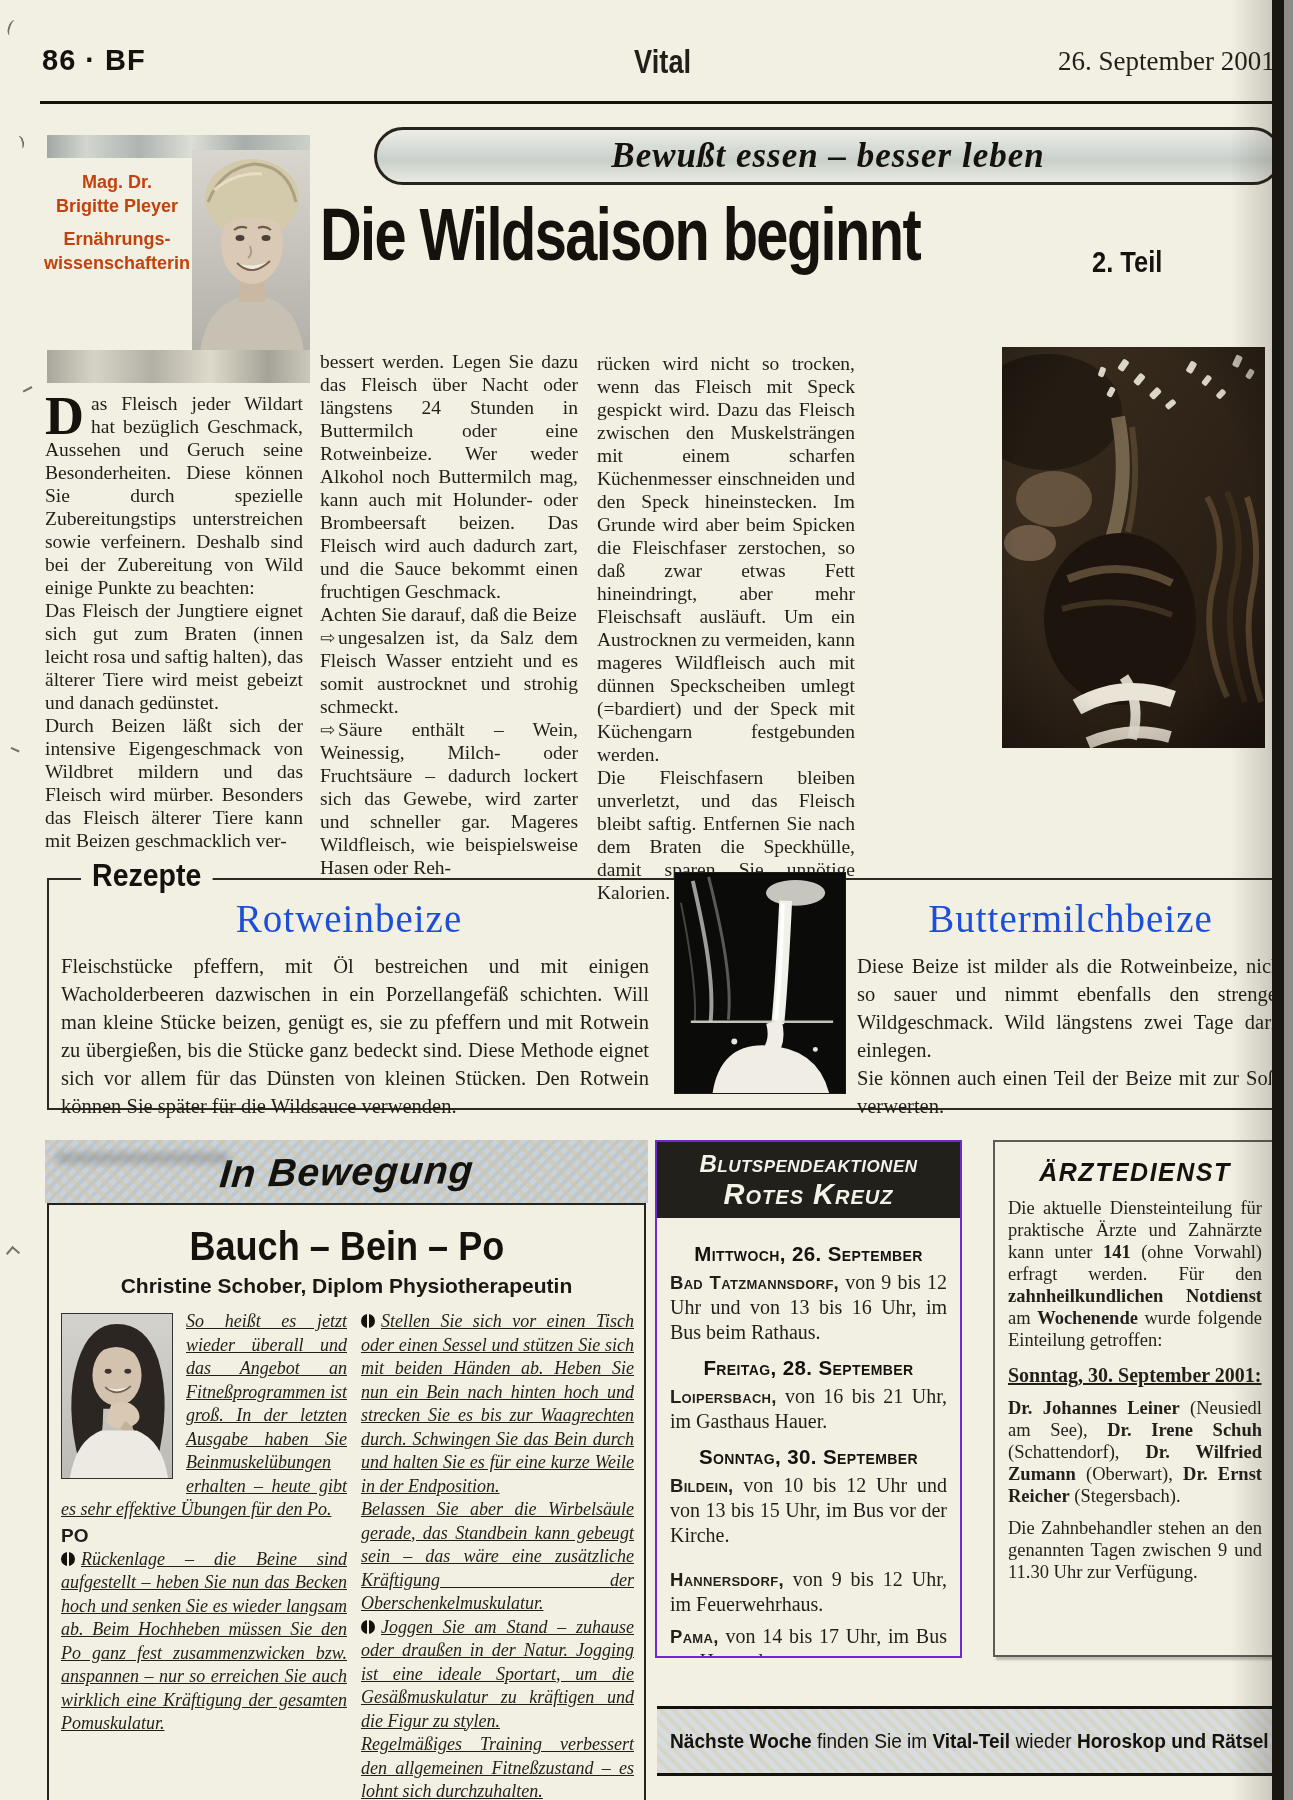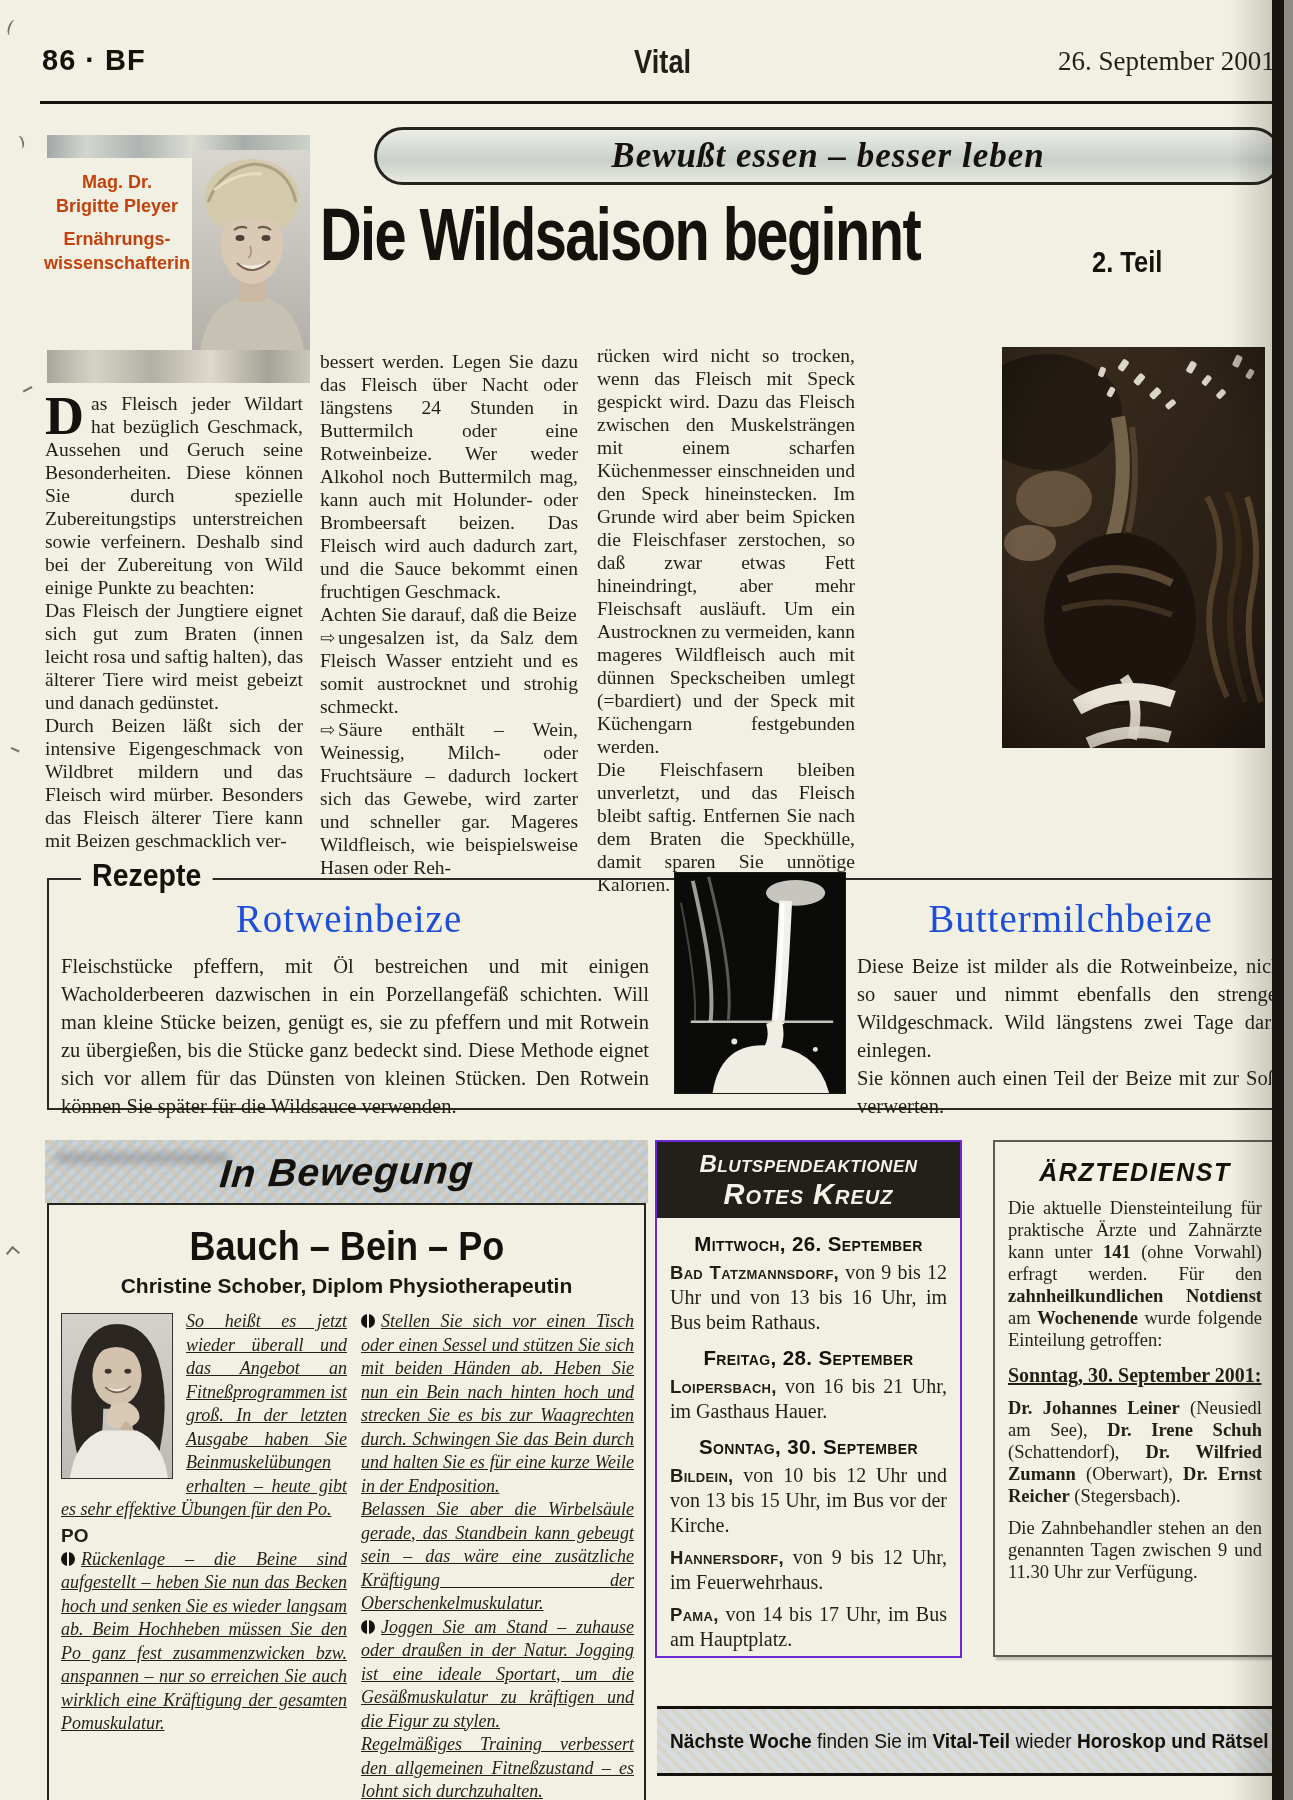--- a/index.html
+++ b/index.html
@@ -34,21 +34,21 @@
   .headline{left:320px;top:192px;white-space:nowrap;font:bold 74px "Liberation Sans",sans-serif;
             color:#15120e;transform:scaleX(.78);transform-origin:left center;letter-spacing:-2px;}
   .headline-part{left:1092px;top:246px;font:bold 29px "Liberation Sans",sans-serif;color:#15120e;
                  transform:scaleX(.88);transform-origin:left center;white-space:nowrap;}
 
   
   .col{width:258px;font-size:19.5px;line-height:23px;text-align:justify;}
   .col p{margin:0;}
   .col1{left:45px;top:392px;}
   .col2{left:320px;top:350px;}
-  .col3{left:597px;top:344px;}
+  .col3{left:597px;top:352px;}
   .dropcap{float:left;font:bold 54px/44px "Liberation Serif",serif;padding:2px 7px 0 0;color:#15120e;}
   .arrow{font-family:"DejaVu Sans",sans-serif;font-size:18px;color:#3a362e;padding-right:3px;}
   .game-photo{left:1002px;top:347px;width:263px;height:401px;display:block;}
 
   
   .rez-box{left:47px;top:878px;width:1241px;height:232px;border:2.5px solid #2c2924;}
   .rez-label{position:absolute;left:32px;top:-22px;background:#f2efe3;padding:0 12px;
              font:bold 31px "Liberation Sans",sans-serif;color:#15120e;transform:scaleX(.92);transform-origin:left center;}
   .rez-title{position:absolute;text-align:center;font:400 39px "Liberation Serif",serif;letter-spacing:1px;color:#1d4ed8;}
   .rot-title{left:0;top:16px;width:600px;}
@@ -81,21 +81,21 @@
           background:linear-gradient(90deg,#15120e 0 41%,#f2efe3 41% 59%,#15120e 59% 100%);
           margin-right:6px;vertical-align:-1px;}
   .bew-band{position:absolute;left:5px;right:5px;bottom:5px;height:15px;}
 
   
   .blut{left:655px;top:1140px;width:307px;height:518px;border:2px solid #6d28d9;overflow:hidden;}
   .blut-hdr{height:76px;background:#21201a;color:#f5f3e8;display:flex;flex-direction:column;
             align-items:center;justify-content:center;}
   .blut-hdr .h1{font:bold italic 24px "Liberation Sans",sans-serif;font-variant:small-caps;letter-spacing:.5px;}
   .blut-hdr .h2{font:bold italic 29px "Liberation Sans",sans-serif;font-variant:small-caps;letter-spacing:1px;}
-  .blut-body{padding:10px 13px;}
+  .blut-body{padding:20px 13px;}
   .day{font:bold 20.5px "Liberation Sans",sans-serif;font-variant:small-caps;text-align:center;
        letter-spacing:.4px;margin:11px 0 4px;color:#15120e;}
   .day.first{margin-top:4px;}
   .entry{font-size:20px;line-height:25px;text-align:justify;margin:0;}
   .entry .place{font-family:"Liberation Sans",sans-serif;font-weight:bold;font-variant:small-caps;
                 font-size:18.5px;letter-spacing:.3px;}
 
   
   .arz{left:993px;top:1140px;width:284px;height:517px;border:2px solid #5d5b55;
        box-shadow:3px 3px 2px rgba(40,36,30,.25);padding:12px 13px;overflow:hidden;}
@@ -308,21 +308,21 @@
       <div class="h1" data-name="blood-donation-title-line1">Blutspendeaktionen</div>
       <div class="h2" data-name="blood-donation-title-line2">Rotes Kreuz</div>
     </div>
     <div class="blut-body" data-name="blood-donation-body">
       <div class="day first" data-name="donation-day">Mittwoch, 26. September</div>
       <p class="entry" data-name="donation-entry"><span class="place">Bad Tatzmannsdorf,</span><span> von 9 bis 12 Uhr und von 13 bis 16 Uhr, im Bus beim Rathaus.</span></p>
       <div class="day" data-name="donation-day">Freitag, 28. September</div>
       <p class="entry" data-name="donation-entry"><span class="place">Loipersbach,</span><span> von 16 bis 21 Uhr, im Gasthaus Hauer.</span></p>
       <div class="day" data-name="donation-day">Sonntag, 30. September</div>
       <p class="entry" data-name="donation-entry"><span class="place">Bildein,</span><span> von 10 bis 12 Uhr und von 13 bis 15 Uhr, im Bus vor der Kirche.</span></p>
-      <p class="entry" style="margin-top:7px" data-name="donation-entry"><span class="place">Hannersdorf,</span><span> von 9 bis 12 Uhr, im Feuerwehrhaus.</span></p>
+      <p class="entry" style="margin-top:19px" data-name="donation-entry"><span class="place">Hannersdorf,</span><span> von 9 bis 12 Uhr, im Feuerwehrhaus.</span></p>
       <p class="entry" style="margin-top:7px" data-name="donation-entry"><span class="place">Pama,</span><span> von 14 bis 17 Uhr, im Bus am Hauptplatz.</span></p>
     </div>
   </div>
 
   <div class="abs arz" data-name="doctor-service-box">
     <div class="arz-title" data-name="doctor-service-title">ÄRZTEDIENST</div>
     <p data-name="doctor-service-paragraph"><span>Die aktuelle Diensteinteilung für praktische Ärzte und Zahnärzte kann unter </span><span class="b">141</span><span> (ohne Vorwahl) erfragt werden. Für den </span><span class="b">zahnheilkundlichen Notdienst</span><span> am </span><span class="b">Wochenende</span><span> wurde folgende Einteilung getroffen:</span></p>
     <div class="arz-date" data-name="doctor-service-date">Sonntag, 30. September 2001:</div>
     <p data-name="doctor-service-doctors"><span class="b">Dr. Johannes Leiner</span><span> (Neusiedl am See), </span><span class="b">Dr. Irene Schuh</span><span> (Schattendorf), </span><span class="b">Dr. Wilfried Zumann</span><span> (Oberwart), </span><span class="b">Dr. Ernst Reicher</span><span> (Stegersbach).</span></p>
     <p data-name="doctor-service-paragraph">Die Zahnbehandler stehen an den genannten Tagen zwischen 9 und 11.30 Uhr zur Verfügung.</p>

